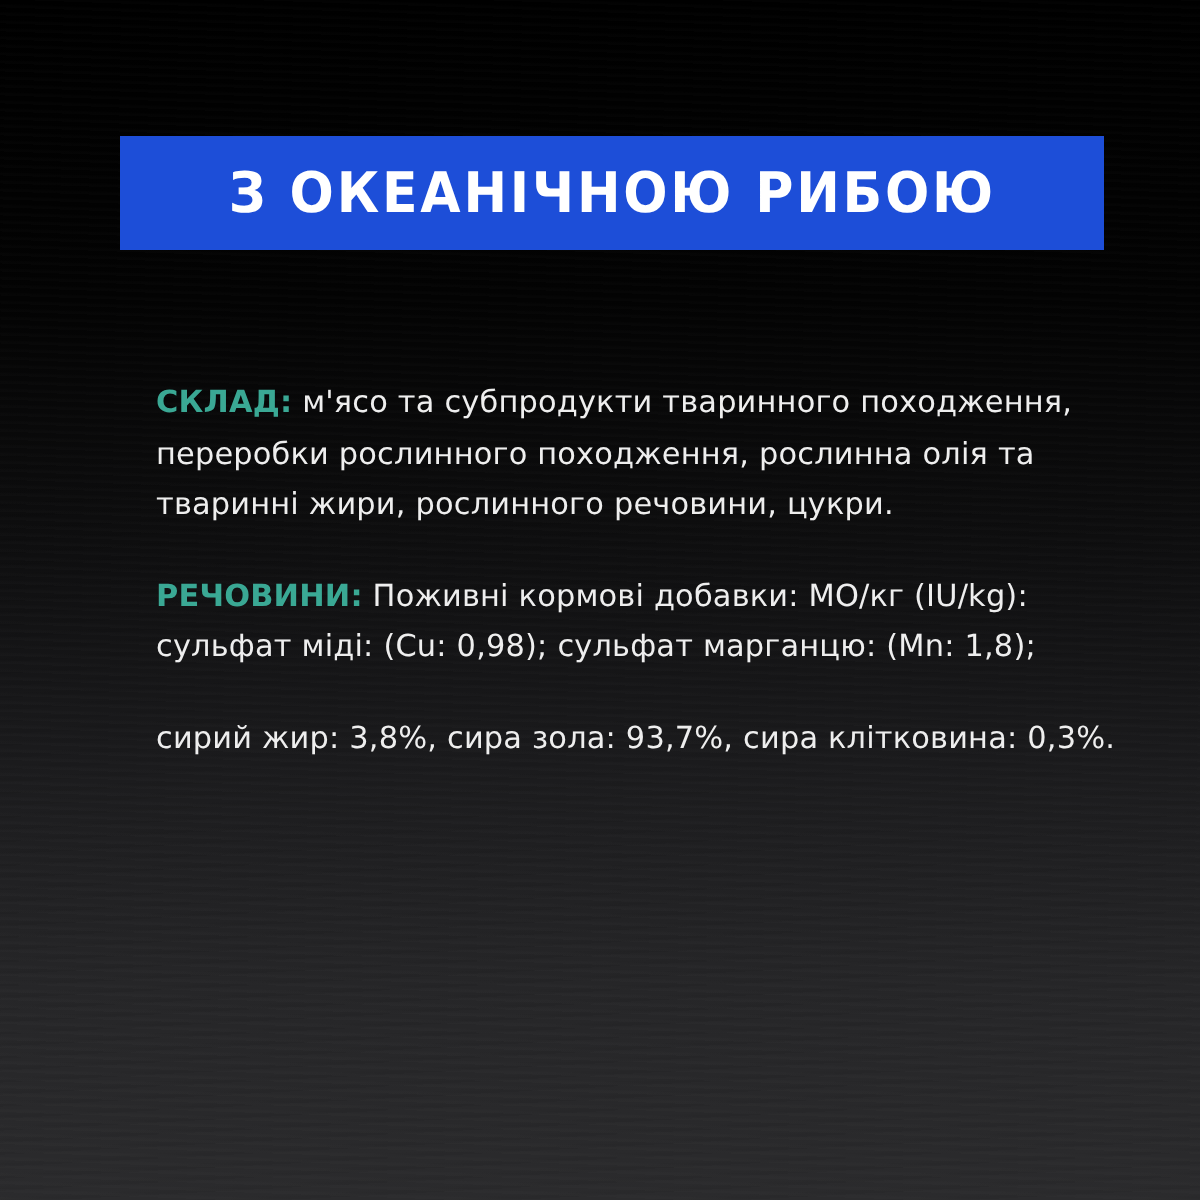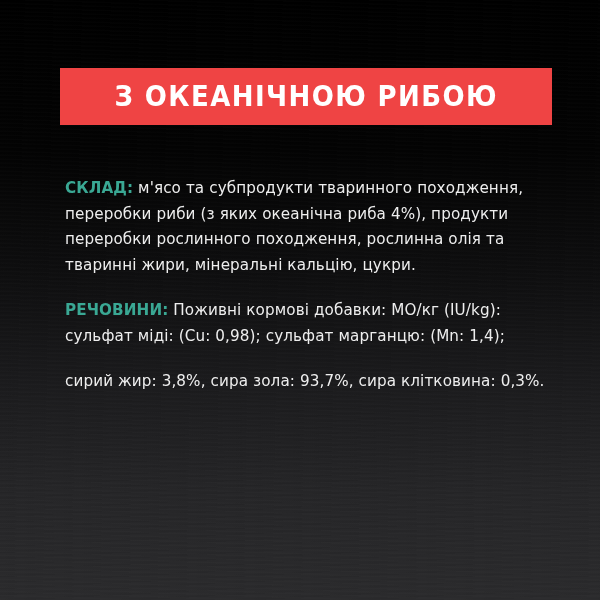--- a/index.html
+++ b/index.html
@@ -22,21 +22,21 @@
         repeating-linear-gradient(2deg, rgba(255,255,255,0.012) 0px, rgba(255,255,255,0.012) 1px, rgba(0,0,0,0) 2px, rgba(0,0,0,0) 4px),
         repeating-linear-gradient(-3deg, rgba(0,0,0,0.05) 0px, rgba(0,0,0,0.05) 1px, rgba(0,0,0,0) 3px, rgba(0,0,0,0) 6px);
       pointer-events: none;
     }
     .banner {
       position: absolute;
       left: 60px;
       top: 68px;
       width: 492px;
       height: 57px;
-      background: #ef4444;
+      background: #1d4ed8;
       display: flex;
       align-items: center;
       justify-content: center;
     }
     .banner-title {
       font-family: "DejaVu Sans", sans-serif;
       font-weight: bold;
       font-size: 28px;
       letter-spacing: 1.5px;
       color: #ffffff;
@@ -46,21 +46,21 @@
     .content {
       position: absolute;
       left: 62px;
       top: 173px;
       width: 490px;
     }
     .section {
       font-size: 15.2px;
       line-height: 25.5px;
       color: #eeeeee;
-      margin: 3px;
+      margin: 16px;
     }
     .section + .section {
       margin-top: 20px;
     }
     .line {
       display: block;
       white-space: nowrap;
       letter-spacing: 0.1px;
     }
     .label {
@@ -79,27 +79,26 @@
 <div class="texture"></div>
 
 <div class="banner">
   <span class="banner-title">З ОКЕАНІЧНОЮ РИБОЮ</span>
 </div>
 
 <div class="content">
 
   <p class="section">
     <span class="line"><span class="label">СКЛАД:</span><span> м'ясо та субпродукти тваринного походження,</span></span>
-    <span class="line">переробки риби (з яких океанічна риба 4%), продукти</span>
     <span class="line">переробки рослинного походження, рослинна олія та</span>
-    <span class="line">тваринні жири, мінеральні кальцію, цукри.</span>
+    <span class="line">тваринні жири, рослинного речовини, цукри.</span>
   </p>
 
   <p class="section">
     <span class="line"><span class="label">РЕЧОВИНИ:</span><span> Поживні кормові добавки: МО/кг (IU/kg):</span></span>
-    <span class="line">сульфат міді: (Cu: 0,98); сульфат марганцю: (Mn: 1,4);</span>
+    <span class="line">сульфат міді: (Cu: 0,98); сульфат марганцю: (Mn: 1,8);</span>
   </p>
 
   <p class="section">
     <span class="line">сирий жир: 3,8%, сира зола: 93,7%, сира клітковина: 0,3%.</span>
   </p>
 
 </div>
 
 </body></html>

